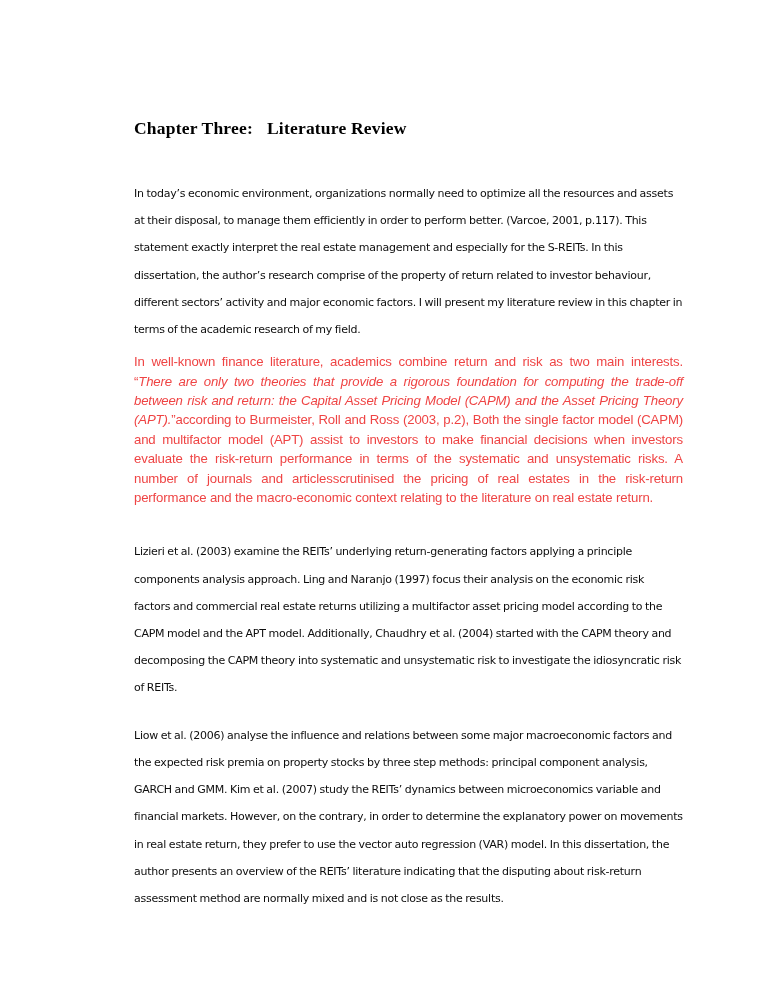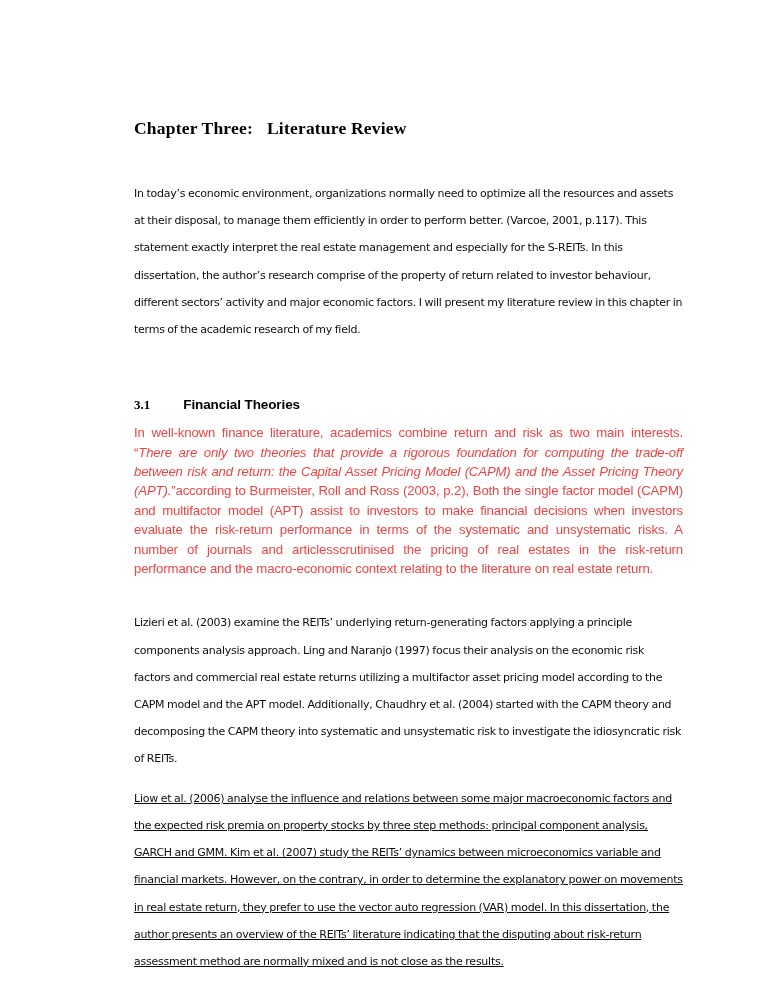--- a/index.html
+++ b/index.html
@@ -100,39 +100,35 @@
     color: #ef4444;
   }
   .justified-para .quote-italic {
     font-style: italic;
   }
 
   .para-lizieri {
     margin-top: 31px;
   }
   .para-liow {
-    margin-top: 12px;
-    text-decoration: underline;
+    margin-top: 20px;
   }
 </style>
 </head>
 <body>
 
 <div class="page">
   <div class="content">
 
     <h1 class="chapter-heading">
       <span>Chapter Three:</span><span class="ch-gap"></span><span>Literature Review</span>
     </h1>
 
     <p class="body-para para-intro">In today’s economic environment, organizations normally need to optimize all the resources and assets at their disposal, to manage them efficiently in order to perform better. (Varcoe, 2001, p.117). This statement exactly interpret the real estate management and especially for the S-REITs. In this dissertation, the author’s research comprise of the property of return related to investor behaviour, different sectors’ activity and major economic factors. I will present my literature review in this chapter in terms of the academic research of my field.</p>
 
-    <h2 class="section-heading">
-      <span class="sec-num">3.1</span><span class="sec-num-gap"></span><span class="sec-title">Financial Theories</span>
-    </h2>
 
     <p class="justified-para">
       <span>In well-known finance literature, academics combine return and risk as two main interests. “</span><span class="quote-italic">There are only two theories that provide a rigorous foundation for computing the trade-off between risk and return: the Capital Asset Pricing Model (CAPM) and the Asset Pricing Theory (APT).</span><span>”</span><span>according to Burmeister, Roll and Ross (2003, p.2), Both the single factor model (CAPM) and multifactor model (APT) assist to investors to make financial decisions when investors evaluate the risk-return performance in terms of the systematic and unsystematic risks. A number of journals and articlesscrutinised the pricing of real estates in the risk-return performance and the macro-economic context relating to the literature on real estate return.</span>
     </p>
 
     <p class="body-para para-lizieri">Lizieri et al. (2003) examine the REITs’ underlying return-generating factors applying a principle components analysis approach. Ling and Naranjo (1997) focus their analysis on the economic risk factors and commercial real estate returns utilizing a multifactor asset pricing model according to the CAPM model and the APT model. Additionally, Chaudhry et al. (2004) started with the CAPM theory and decomposing the CAPM theory into systematic and unsystematic risk to investigate the idiosyncratic risk of REITs.</p>
 
     <p class="body-para para-liow">Liow et al. (2006) analyse the influence and relations between some major macroeconomic factors and the expected risk premia on property stocks by three step methods: principal component analysis, GARCH and GMM. Kim et al. (2007) study the REITs’ dynamics between microeconomics variable and financial markets. However, on the contrary, in order to determine the explanatory power on movements in real estate return, they prefer to use the vector auto regression (VAR) model. In this dissertation, the author presents an overview of the REITs’ literature indicating that the disputing about risk-return assessment method are normally mixed and is not close as the results.</p>
 
   </div>

